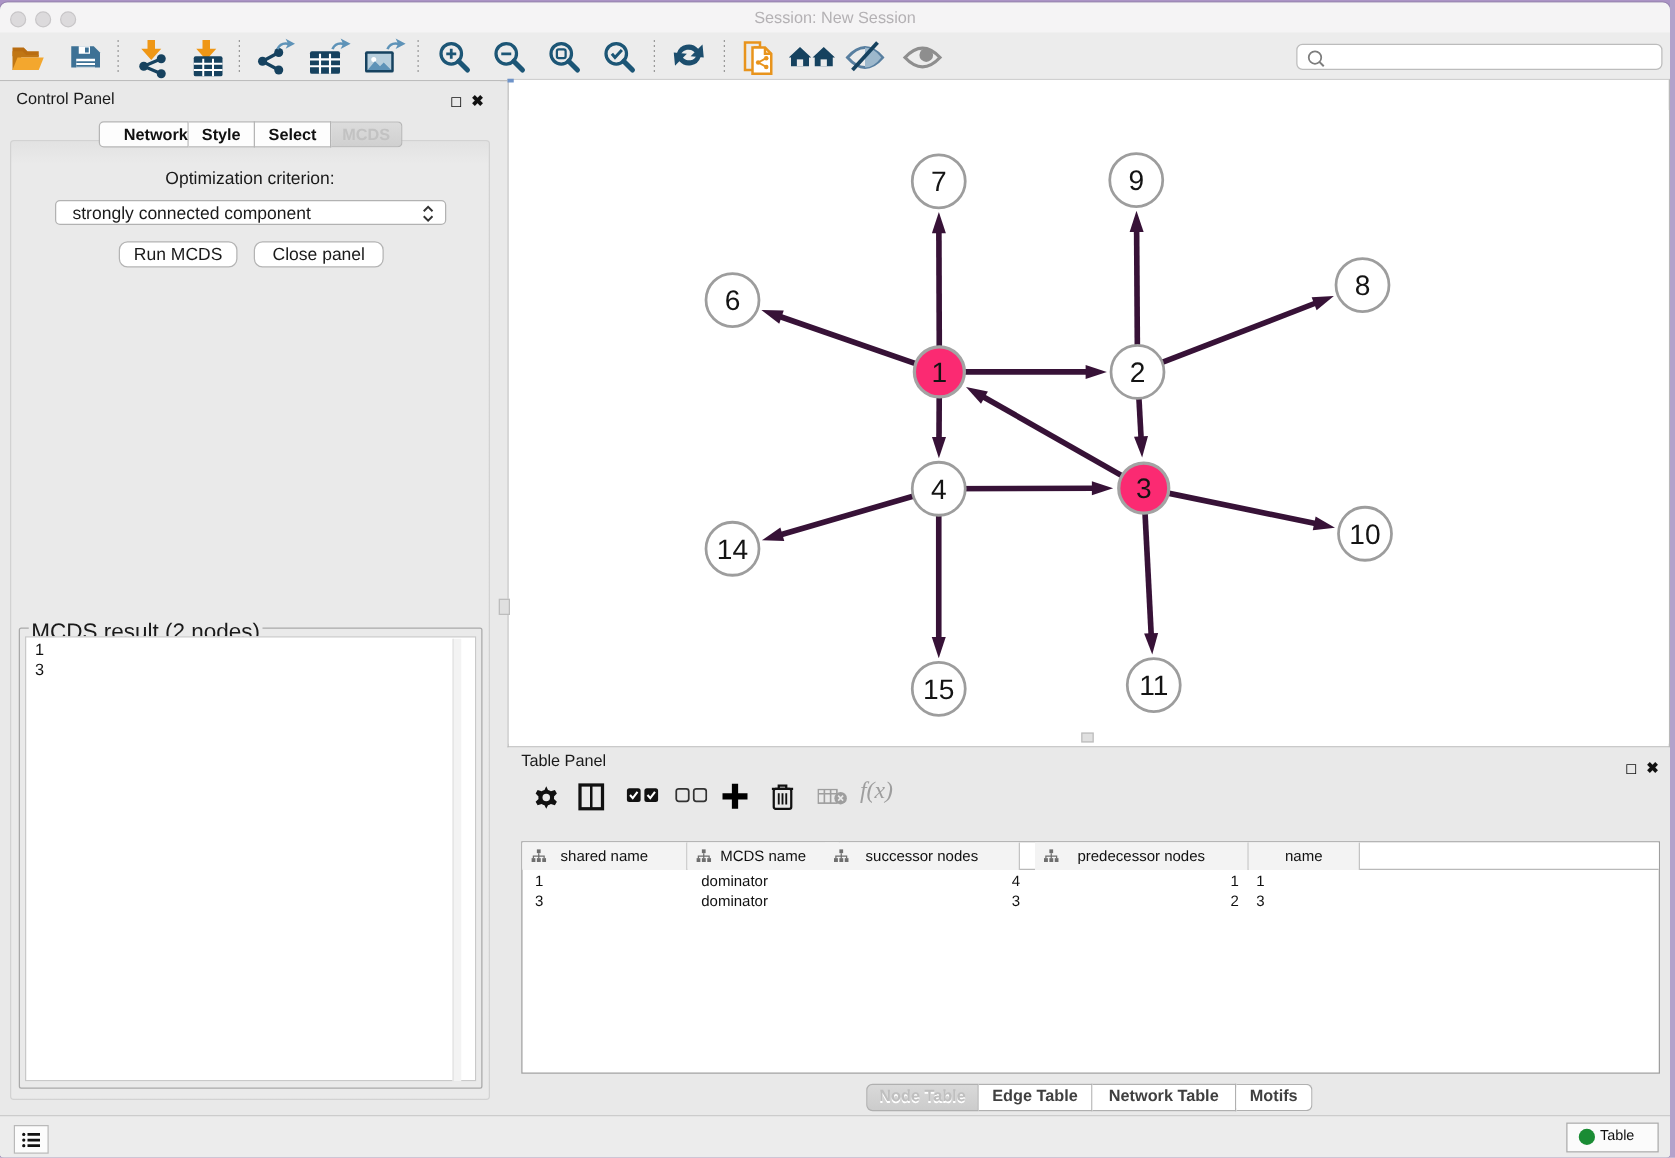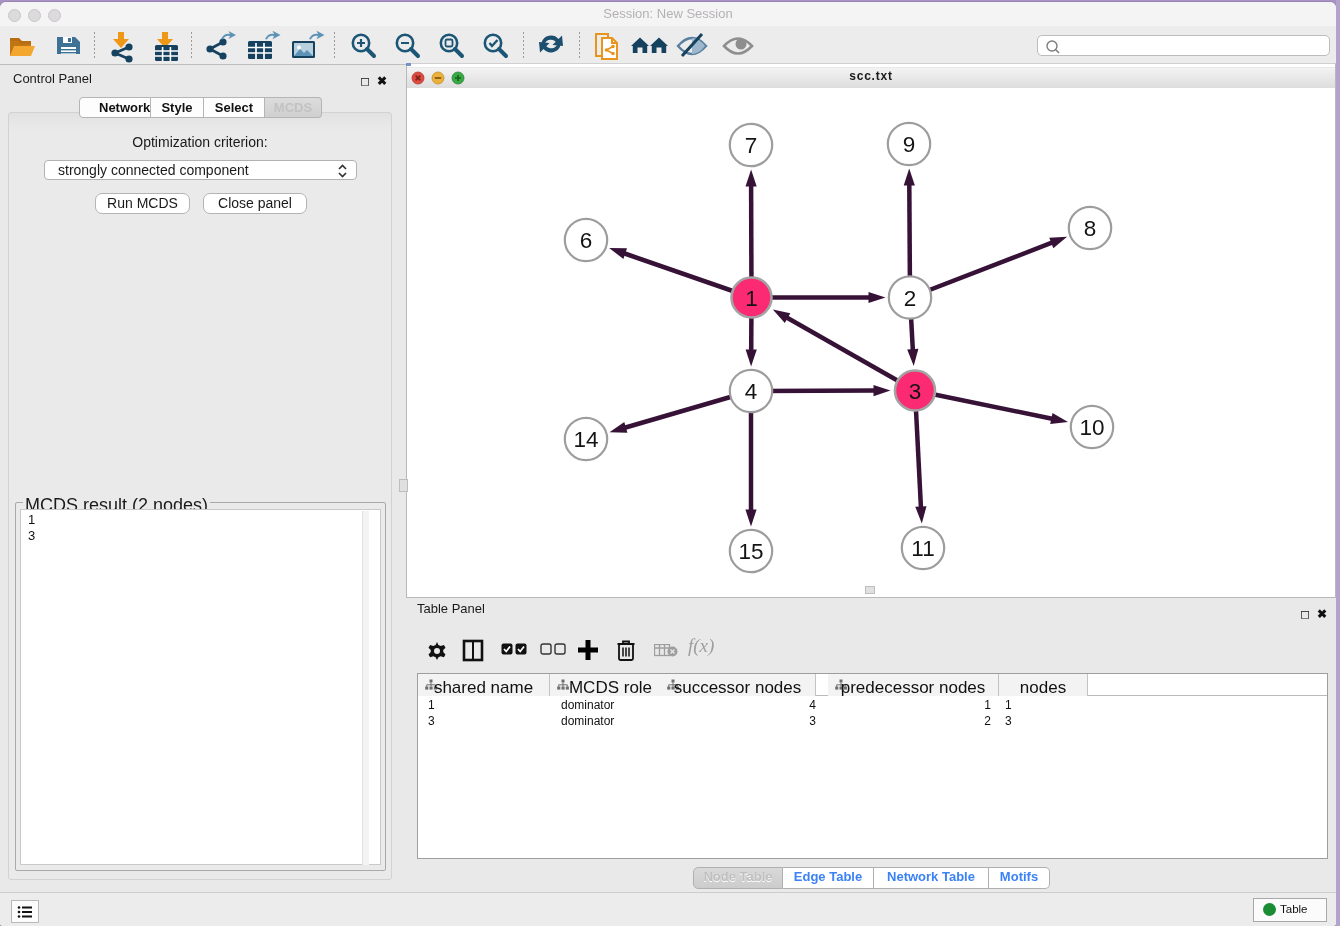--- a/index.html
+++ b/index.html
@@ -42,30 +42,30 @@
 #nettitle { position:absolute; left:0; top:3px; width:100%; height:22px; background:linear-gradient(#f3f3f3,#dddddd); border-bottom:1px solid #b3b3b3; border-top:1px solid #e8e8e8; }
 #nettitle .t { position:absolute; top:1px; left:0; width:100%; text-align:center; font-weight:bold; font-size:12px; color:#1a1a1a; letter-spacing:0.8px; }
 #netcontent { position:absolute; left:0; top:24px; width:928px; height:507px; background:#fff; }
 #graph { display:block; }
 #graph text { font-size:22.5px; fill:#141414; font-family:"Liberation Sans",sans-serif; }
 #graph line { stroke:#371237; stroke-width:4.5; }
 #graph polygon { fill:#371237; }
 
 #tpanel { position:absolute; left:0; top:533px; width:930px; height:294px; background:#e9e9e9; }
 #tptitle { position:absolute; left:11px; top:3px; font-size:13px; color:#1a1a1a; }
-#ttoolbar { position:absolute; left:0; top:33px; width:100%; height:40px; }
+#ttoolbar { position:absolute; left:0; top:20px; width:100%; height:40px; }
 #tableouter { position:absolute; left:11px; top:75px; width:911px; height:186px; background:#fff; border:1px solid #9e9e9e; }
 #thead { position:absolute; left:0; top:0; width:100%; height:22px; background:#fff; border-bottom:1px solid #b9b9b9; }
-.th { position:absolute; top:0; height:22px; border-right:1px solid #c3c3c3; font-size:17px; color:#111; background:#f3f3f3; }
+.th { position:absolute; top:0; height:22px; border-right:1px solid #c3c3c3; font-size:12px; color:#111; background:#f3f3f3; }
 .th .lbl { position:absolute; top:4px; left:0; width:100%; text-align:center; }
 .th .hic { position:absolute; top:5px; }
 .trow { position:absolute; left:0; width:100%; height:16px; font-size:12px; color:#111; }
 .td { position:absolute; top:1px; }
 #ttabs { position:absolute; left:287px; top:269px; display:flex; height:22px; }
-.ttab { font-size:13px; font-weight:bold; color:#3b82f6; background:#fff; border:1px solid #b0b0b0; border-left:none; padding-top:1px; text-align:center; box-sizing:border-box; }
+.ttab { font-size:13px; font-weight:bold; color:#404040; background:#fff; border:1px solid #b0b0b0; border-left:none; padding-top:1px; text-align:center; box-sizing:border-box; }
 .ttab.first { border-left:1px solid #b0b0b0; border-radius:5px 0 0 5px; }
 .ttab.last { border-radius:0 5px 5px 0; }
 .ttab.sel { background:linear-gradient(#d9d9d9,#cccccc); color:#bfbfbf; text-shadow:0 1px 0 #fff; }
 
 #vsplit { position:absolute; left:399px; top:414px; width:9px; height:13px; background:#e0e0e0; border:1px solid #bdbdbd; }
 #hsplit { position:absolute; left:459px; top:521px; width:10px; height:8px; background:#e0e0e0; border:1px solid #bdbdbd; }
 
 #listbtn { position:absolute; left:11px; top:7px; width:28px; height:23px; background:#fcfcfc; border:1px solid #b9b9b9; }
 #membtn { position:absolute; right:9px; top:5px; width:74px; height:24px; background:#fbfbfb; border:1px solid #a9a9a9; font-size:11.5px; color:#111; }
 #rightstrip { position:absolute; right:0; top:0; width:4px; height:926px; background:#b3a2cb; }
@@ -212,31 +212,20 @@
         <div class="btn" style="left:194px;width:104px;">Close panel</div>
         <div id="mcdsgroup">
           <div id="mcdslabel">MCDS result (2 nodes)</div>
           <div id="mcdstext">1<br>3<div id="mcdsscroll"></div></div>
         </div>
       </div>
     </div>
     <div id="rside">
       <div id="netwin">
           <div style="position:absolute;left:-1px;top:-1px;width:5px;height:3px;background:#6f94c9;"></div>
-        <div id="nettitle">
-          <svg style="position:absolute;left:4px;top:3px;" width="60" height="14" viewBox="0 0 60 14">
-            <circle cx="7" cy="7" r="6" fill="#df4a41" stroke="#b0372f" stroke-width="0.8"></circle>
-            <path d="M4.6 4.6 l4.8 4.8 M9.4 4.6 l-4.8 4.8" stroke="#7e201a" stroke-width="1.5"></path>
-            <circle cx="27" cy="7" r="6" fill="#ecb13c" stroke="#c78f25" stroke-width="0.8"></circle>
-            <path d="M23.8 7 h6.4" stroke="#8f6314" stroke-width="1.8"></path>
-            <circle cx="47" cy="7" r="6" fill="#38a945" stroke="#288534" stroke-width="0.8"></circle>
-            <path d="M44 7 h6 M47 4 v6" stroke="#14641e" stroke-width="1.6"></path>
-          </svg>
-          <div class="t">scc.txt</div>
-        </div>
         <div id="netcontent">
           <svg id="graph" width="928" height="505" viewBox="0 0 928 505">
 <line x1="344.5" y1="209.5" x2="344.1" y2="96.5"></line>
 <polygon points="344.1,81.5 349.7,98.5 338.5,98.5"></polygon>
 <line x1="344.5" y1="209.5" x2="216.3" y2="165.0"></line>
 <polygon points="202.1,160.0 220.0,160.3 216.4,170.9"></polygon>
 <line x1="344.5" y1="209.5" x2="463.5" y2="209.5"></line>
 <polygon points="478.5,209.5 461.5,215.1 461.5,203.9"></polygon>
 <line x1="344.5" y1="209.5" x2="344.2" y2="263.5"></line>
 <polygon points="344.1,278.5 338.6,261.5 349.8,261.5"></polygon>
@@ -338,21 +327,21 @@
                 <div class="lbl">shared name</div>
               </div>
             <div class="th" style="left:132px;width:122px;">
                 <svg class="hic" style="left:7px" width="12" height="12" viewBox="0 0 12 12">
                   <rect x="4.5" y="0.5" width="3" height="3" fill="#6e6e6e"></rect>
                   <rect x="0.2" y="7.5" width="3.1" height="3.1" fill="#6e6e6e"></rect>
                   <rect x="4.5" y="7.5" width="3.1" height="3.1" fill="#6e6e6e"></rect>
                   <rect x="8.8" y="7.5" width="3.1" height="3.1" fill="#6e6e6e"></rect>
                   <path d="M6 3.5 v2.5 M1.7 7.5 v-1.7 h8.6 v1.7 M6 6 v1.5" stroke="#6e6e6e" fill="none"></path>
                 </svg>
-                <div class="lbl">MCDS role</div>
+                <div class="lbl">MCDS name</div>
               </div>
             <div class="th" style="left:242px;width:156px;">
                 <svg class="hic" style="left:7px" width="12" height="12" viewBox="0 0 12 12">
                   <rect x="4.5" y="0.5" width="3" height="3" fill="#6e6e6e"></rect>
                   <rect x="0.2" y="7.5" width="3.1" height="3.1" fill="#6e6e6e"></rect>
                   <rect x="4.5" y="7.5" width="3.1" height="3.1" fill="#6e6e6e"></rect>
                   <rect x="8.8" y="7.5" width="3.1" height="3.1" fill="#6e6e6e"></rect>
                   <path d="M6 3.5 v2.5 M1.7 7.5 v-1.7 h8.6 v1.7 M6 6 v1.5" stroke="#6e6e6e" fill="none"></path>
                 </svg>
                 <div class="lbl">successor nodes</div>
@@ -361,21 +350,21 @@
                 <svg class="hic" style="left:7px" width="12" height="12" viewBox="0 0 12 12">
                   <rect x="4.5" y="0.5" width="3" height="3" fill="#6e6e6e"></rect>
                   <rect x="0.2" y="7.5" width="3.1" height="3.1" fill="#6e6e6e"></rect>
                   <rect x="4.5" y="7.5" width="3.1" height="3.1" fill="#6e6e6e"></rect>
                   <rect x="8.8" y="7.5" width="3.1" height="3.1" fill="#6e6e6e"></rect>
                   <path d="M6 3.5 v2.5 M1.7 7.5 v-1.7 h8.6 v1.7 M6 6 v1.5" stroke="#6e6e6e" fill="none"></path>
                 </svg>
                 <div class="lbl">predecessor nodes</div>
               </div>
             <div class="th" style="left:581px;width:89px;">
-                <div class="lbl">nodes</div>
+                <div class="lbl">name</div>
               </div>
           </div>
           <div class="trow" style="top:23px;">
             <span class="td" style="left:10px;">1</span>
             <span class="td" style="left:143px;">dominator</span>
             <span class="td" style="left:254px;width:144px;text-align:right;">4</span>
             <span class="td" style="left:410px;width:163px;text-align:right;">1</span>
             <span class="td" style="left:587px;">1</span>
           </div>
           <div class="trow" style="top:39px;">

